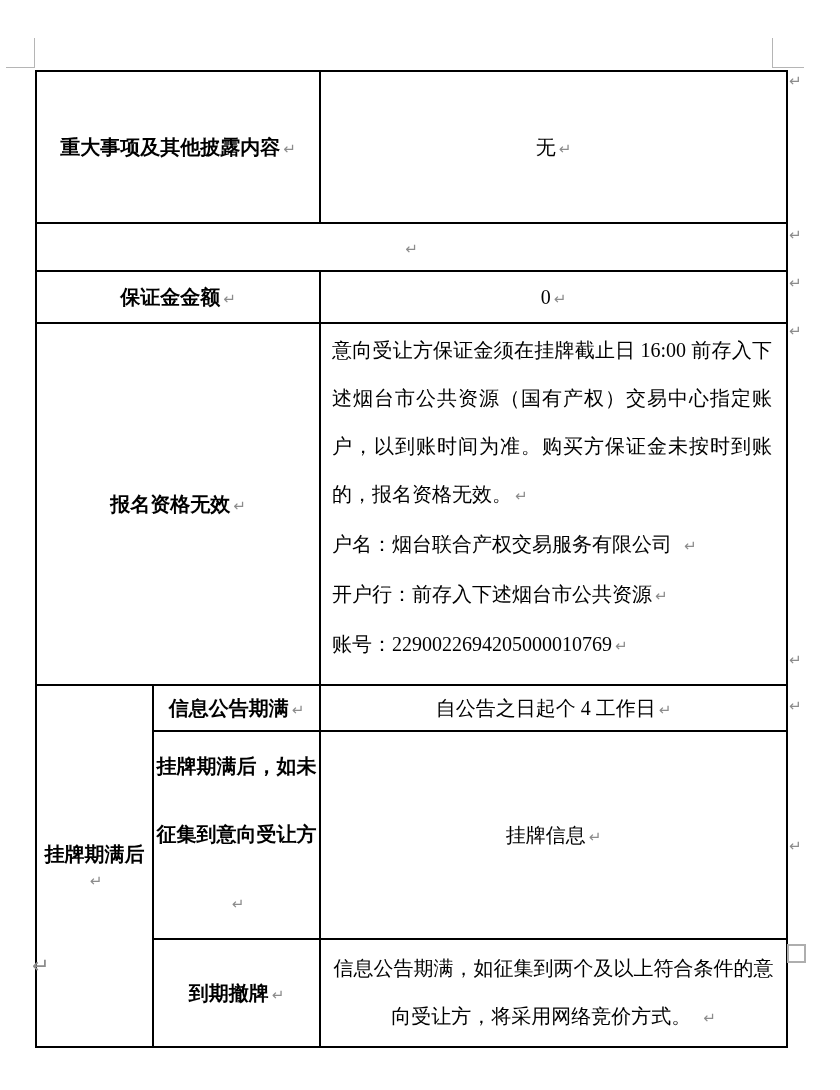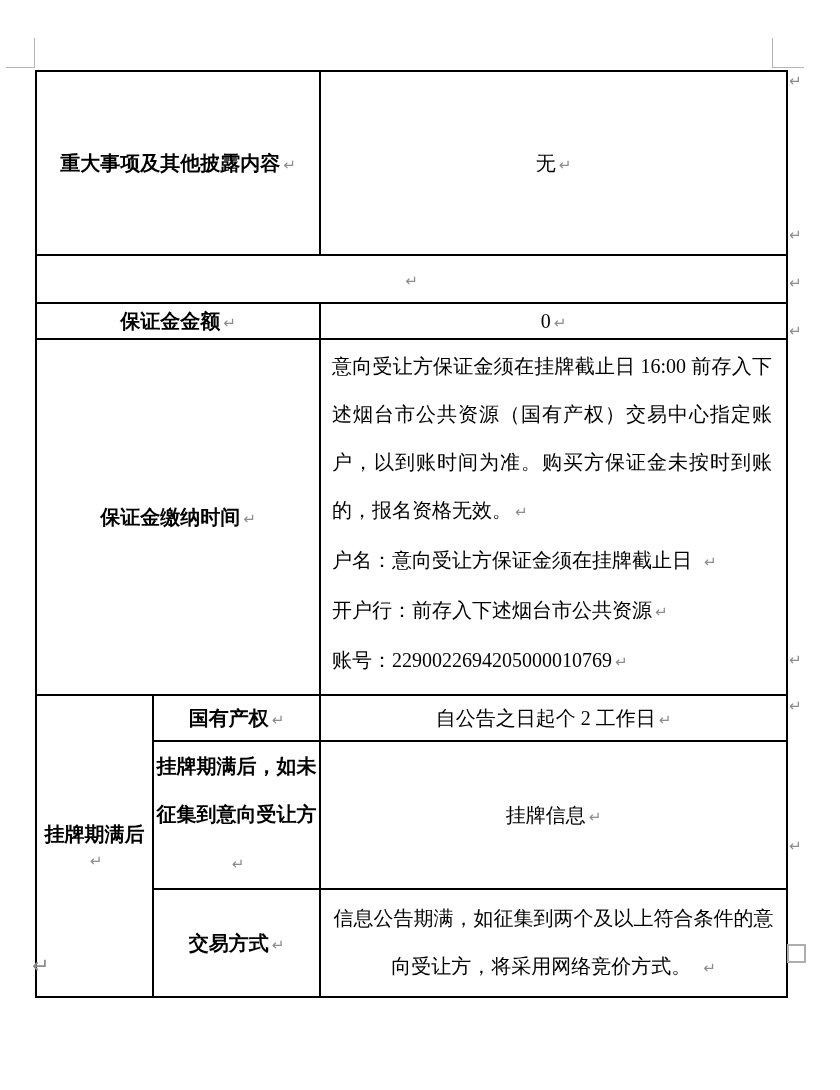--- a/index.html
+++ b/index.html
@@ -13,24 +13,24 @@
   .mark-v{position:absolute;width:1px;background:#b5b5b5;}
   .mark-h{position:absolute;height:1px;background:#b5b5b5;}
 
   
   table.doc{
     position:absolute;left:35px;top:70px;width:751px;
     border-collapse:collapse;table-layout:fixed;
   }
   td{border:2px solid #000;font-size:20px;padding:0;vertical-align:middle;overflow:hidden;}
   .lbl{font-weight:bold;text-align:center;}
-  .lbl.multi{line-height:48px;padding:0 0;}
+  .lbl.multi{line-height:68px;padding:0 0;}
   .val{text-align:center;}
   .val.tall{line-height:48px;padding:0 10px;border-radius:7px;}
-  .rich{vertical-align:top;text-align:left;padding:2px 14px 8px 11px;}
+  .rich{vertical-align:top;text-align:left;padding:2px 14px 14px 11px;}
   .rich p{margin:0;line-height:48px;}
   .just{text-align:justify;}
 
   
   .pmark{
     font-family:"DejaVu Sans",sans-serif;font-weight:normal;
     color:#8c8c8c;font-size:15px;margin-left:3px;
   }
   .pmark.sp{margin-left:12px;}
   .rowend{
@@ -57,80 +57,80 @@
   <div class="mark-h" style="left:772px;top:67px;width:32px;"></div>
 
   <table class="doc">
     <colgroup>
         <col style="width:117px">
         <col style="width:167px">
         <col style="width:467px">
       </colgroup>
 
     <tbody>
-        <tr style="height:184px;">
+        <tr style="height:152px;">
       <td colspan="2" class="lbl">
         <span>重大事项及其他披露内容</span><span class="pmark">↵</span>
       </td>
       <td class="val">
         <span>无</span><span class="pmark">↵</span>
       </td>
     </tr>
 
     <tr style="height:48px;">
       <td colspan="3" class="val">
         <span></span><span class="pmark" style="margin-left:0;">↵</span>
       </td>
     </tr>
 
-    <tr style="height:36px;">
+    <tr style="height:52px;">
       <td colspan="2" class="lbl">
         <span>保证金金额</span><span class="pmark">↵</span>
       </td>
       <td class="val">
         <span>0</span><span class="pmark">↵</span>
       </td>
     </tr>
 
     <tr style="height:329px;">
       <td colspan="2" class="lbl">
-        <span>保证金缴纳时间</span><span class="pmark">↵</span>
+        <span>报名资格无效</span><span class="pmark">↵</span>
       </td>
       <td class="rich">
         <p class="just"><span>意向受让方保证金须在挂牌截止日 16:00 前存入下述烟台市公共资源（国有产权）交易中心指定账户，以到账时间为准。购买方保证金未按时到账的，报名资格无效。</span><span class="pmark">↵</span></p>
-        <p><span>户名：意向受让方保证金须在挂牌截止日</span><span class="pmark sp">↵</span></p>
+        <p><span>户名：烟台联合产权交易服务有限公司</span><span class="pmark sp">↵</span></p>
         <p><span>开户行：前存入下述烟台市公共资源</span><span class="pmark">↵</span></p>
         <p><span>账号：2290022694205000010769</span><span class="pmark">↵</span></p>
       </td>
     </tr>
 
     <tr style="height:46px;">
       <td rowspan="3" class="lbl">
         <span>挂牌期满后</span><span class="pmark">↵</span>
       </td>
       <td class="lbl">
-        <span>国有产权</span><span class="pmark">↵</span>
+        <span>信息公告期满</span><span class="pmark">↵</span>
       </td>
       <td class="val">
-        <span>自公告之日起个 2 工作日</span><span class="pmark">↵</span>
+        <span>自公告之日起个 4 工作日</span><span class="pmark">↵</span>
       </td>
     </tr>
 
     <tr style="height:140px;">
       <td class="lbl multi">
         <span>挂牌期满后，如未征集到意向受让方</span><span class="pmark">↵</span>
       </td>
       <td class="val">
         <span>挂牌信息</span><span class="pmark">↵</span>
       </td>
     </tr>
 
     <tr style="height:108px;">
       <td class="lbl">
-        <span>交易方式</span><span class="pmark">↵</span>
+        <span>到期撤牌</span><span class="pmark">↵</span>
       </td>
       <td class="val tall">
         <span>信息公告期满，如征集到两个及以上符合条件的意向受让方，将采用网络竞价方式。</span><span class="pmark sp">↵</span>
       </td>
     </tr>
   </tbody>
     </table>
 
   <span class="rowend" style="top:72px;">↵</span>
   <span class="rowend" style="top:226px;">↵</span>

